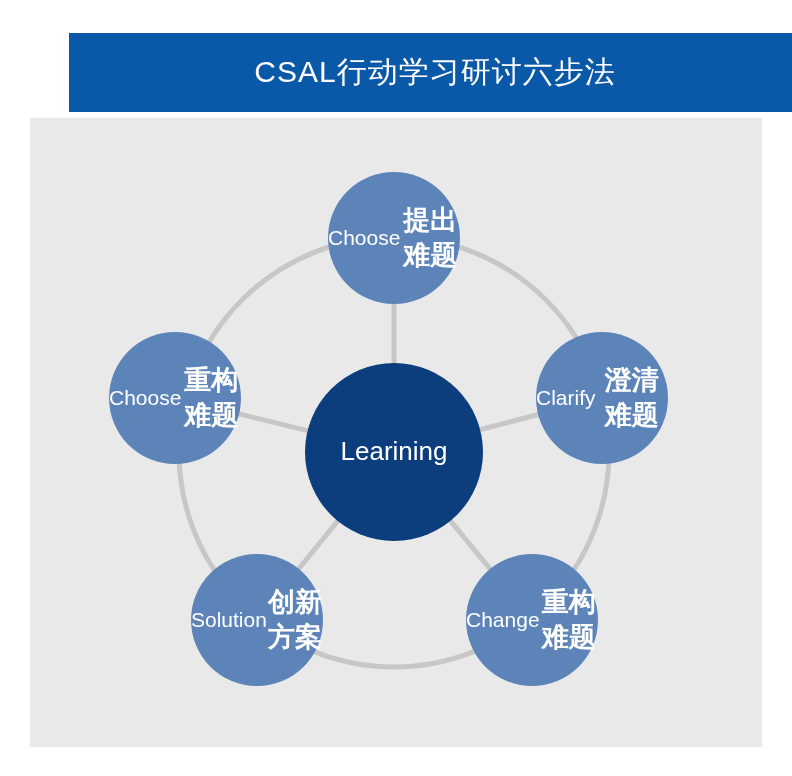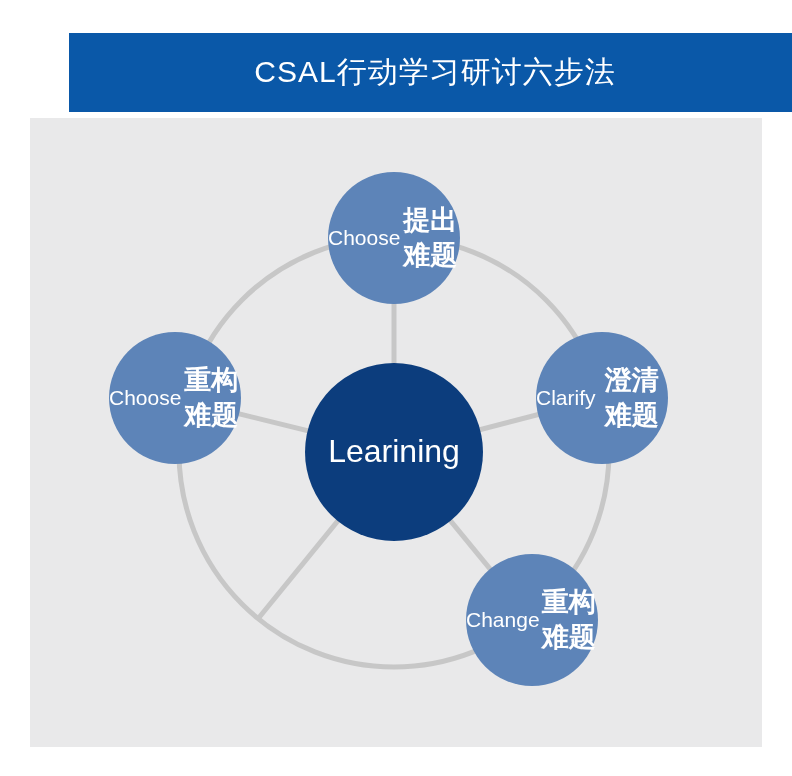--- a/index.html
+++ b/index.html
@@ -50,21 +50,21 @@
     transform: translate(-50%, -50%);
     line-height: 1.3;
   }
   .node .en { font-size: 21px; }
   .node .zh { font-size: 27px; font-weight: 700; }
 
   .node-center {
     width: 178px; height: 178px;
     background: var(--center-fill, #0c3d7d);
   }
-  .node-center .en { font-size: 32px; }
+  .node-center .en { font-size: 26px; }
   .node-center .zh { font-size: 29px; font-weight: 700; letter-spacing: 2px; }
 
   .pos-choose   { left: 364px; top: 120px; }
   .pos-clarify  { left: 572px; top: 280px; }
   .pos-change   { left: 502px; top: 502px; }
   .pos-solution { left: 227px; top: 502px; }
   .pos-action   { left: 145px; top: 280px; }
   .pos-center   { left: 364px; top: 334px; }
 </style>
 </head>
@@ -93,20 +93,24 @@
   <div class="node pos-clarify">
     <div class="en">Clarify</div>
     <div class="zh">澄清难题</div>
   </div>
 
   <div class="node pos-change">
     <div class="en">Change</div>
     <div class="zh">重构难题</div>
   </div>
 
+  <div class="node pos-solution">
+    <div class="en">Solution</div>
+    <div class="zh">创新方案</div>
+  </div>
 
   <div class="node pos-action">
     <div class="en">Choose</div>
     <div class="zh">重构难题</div>
   </div>
 
   <div class="node node-center pos-center">
     <div class="en">Learining</div>
   </div>
 

